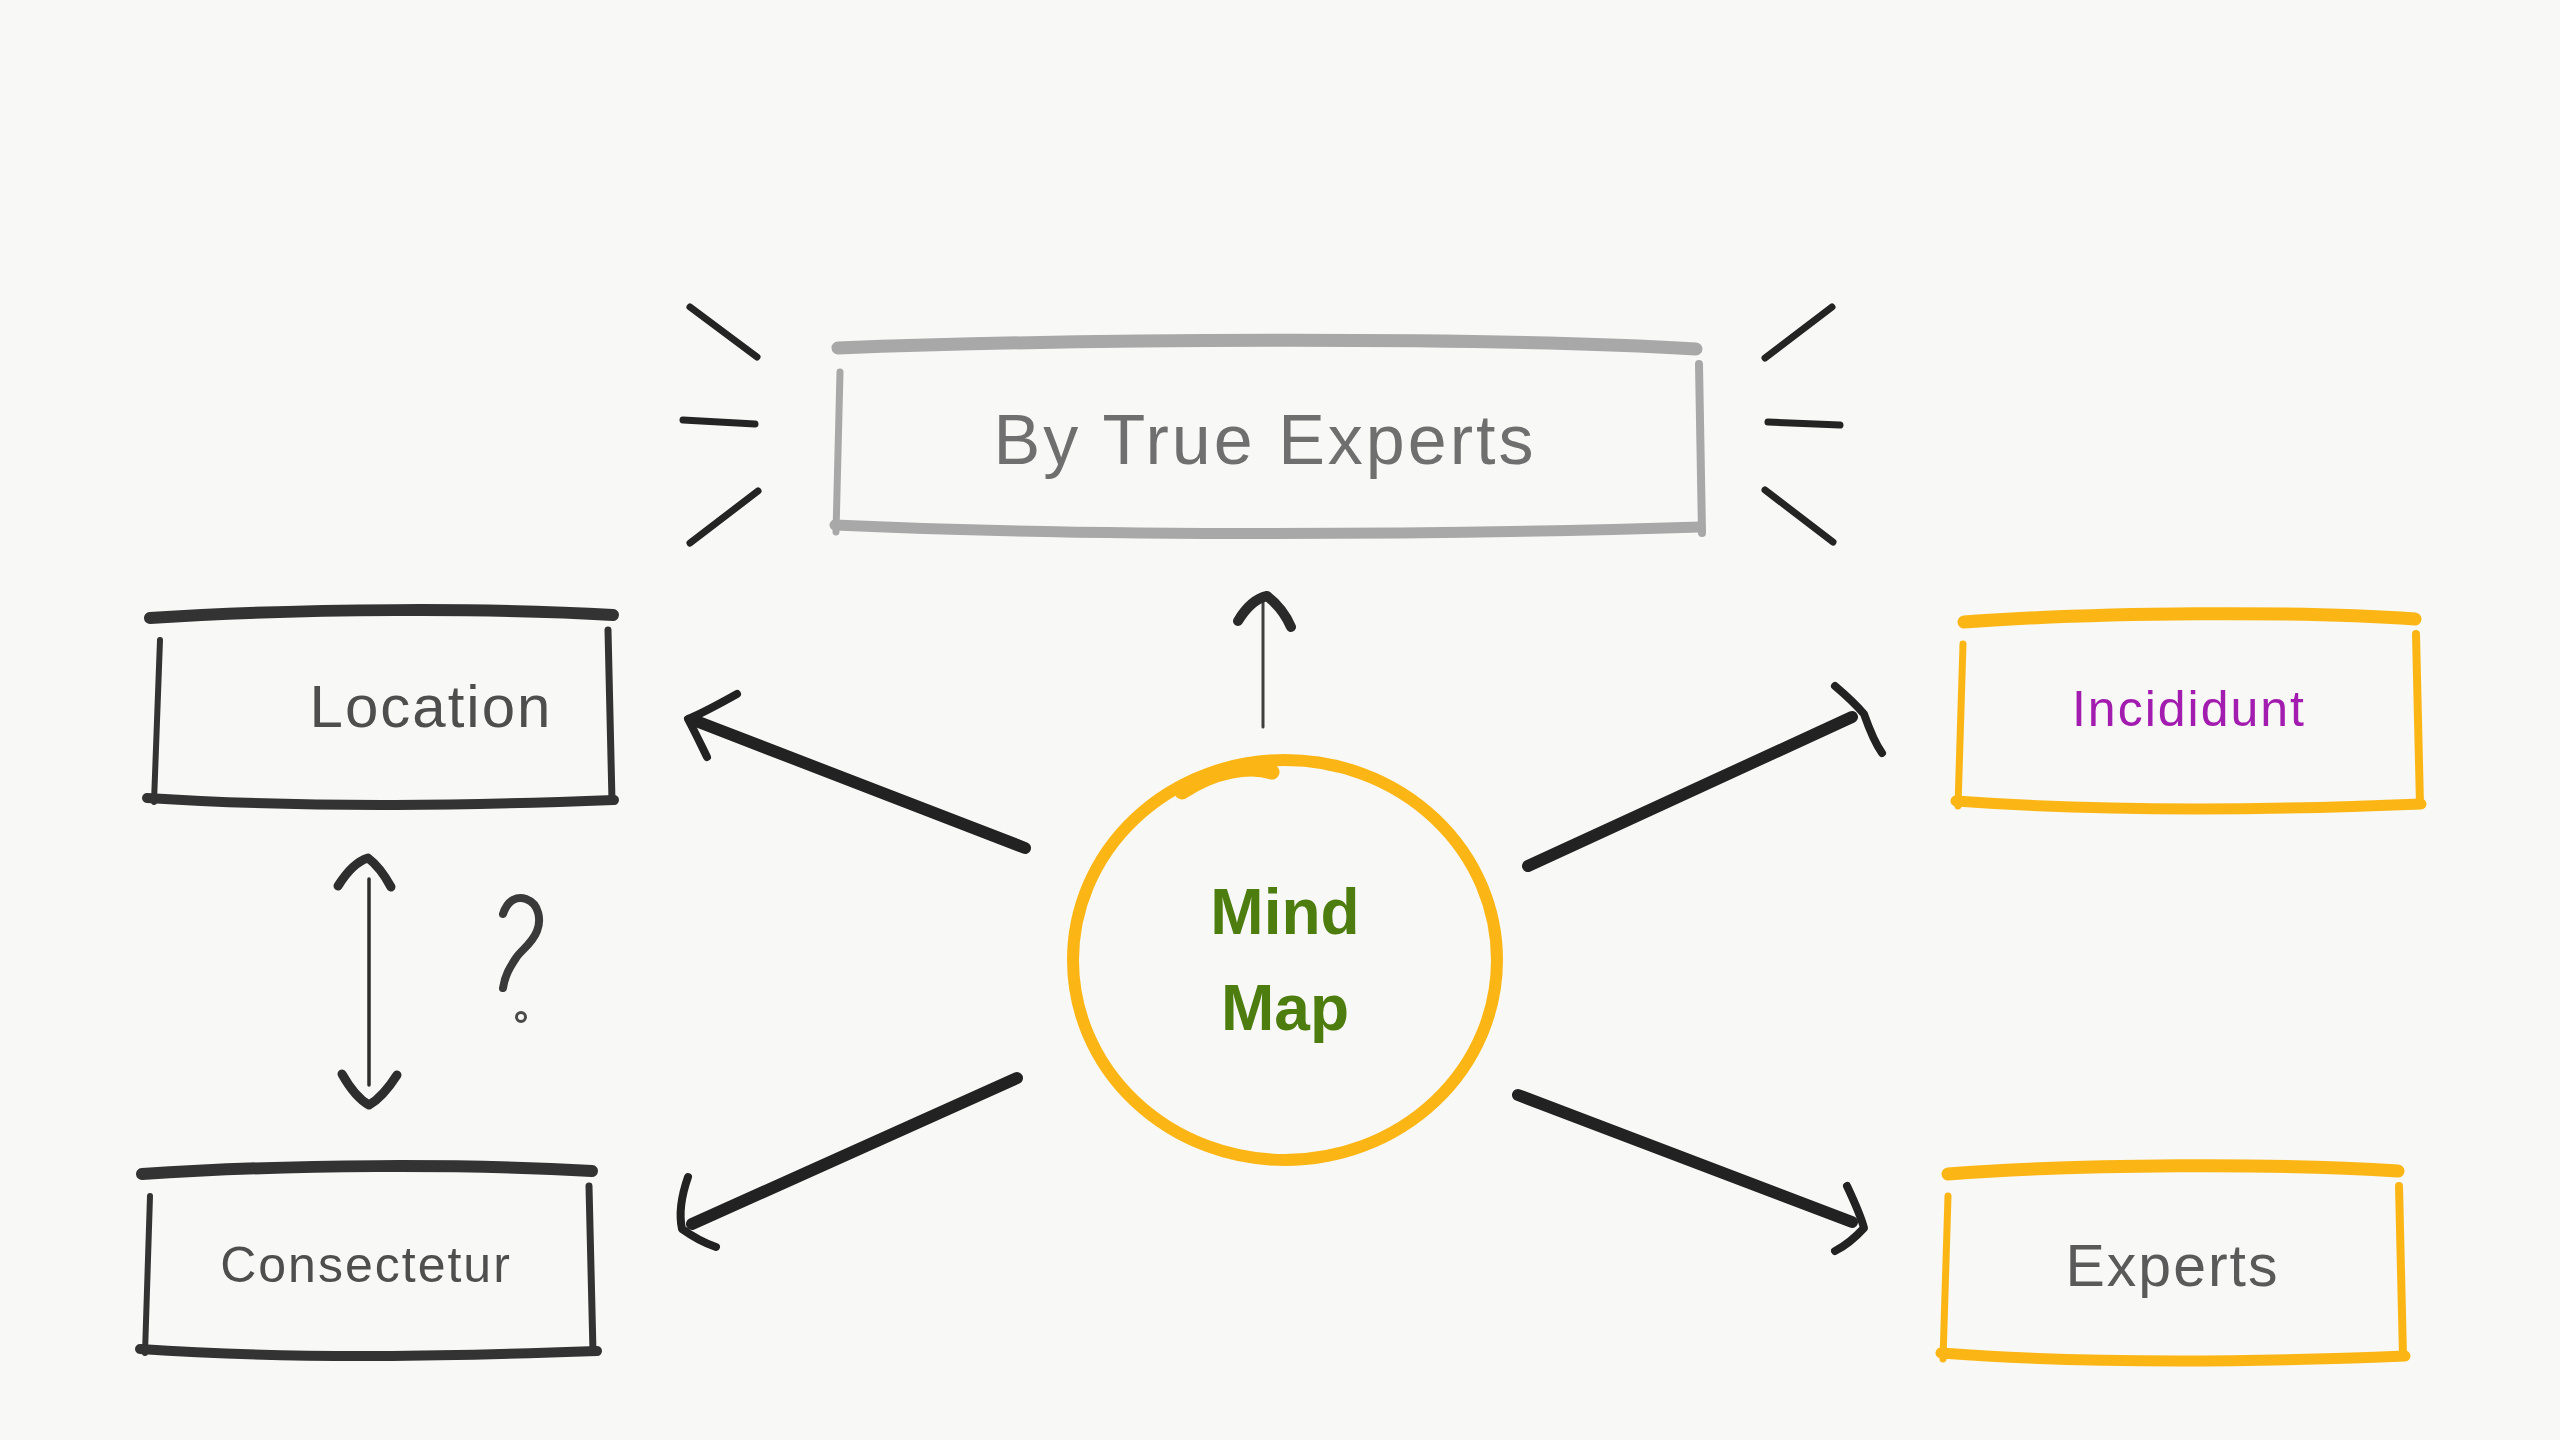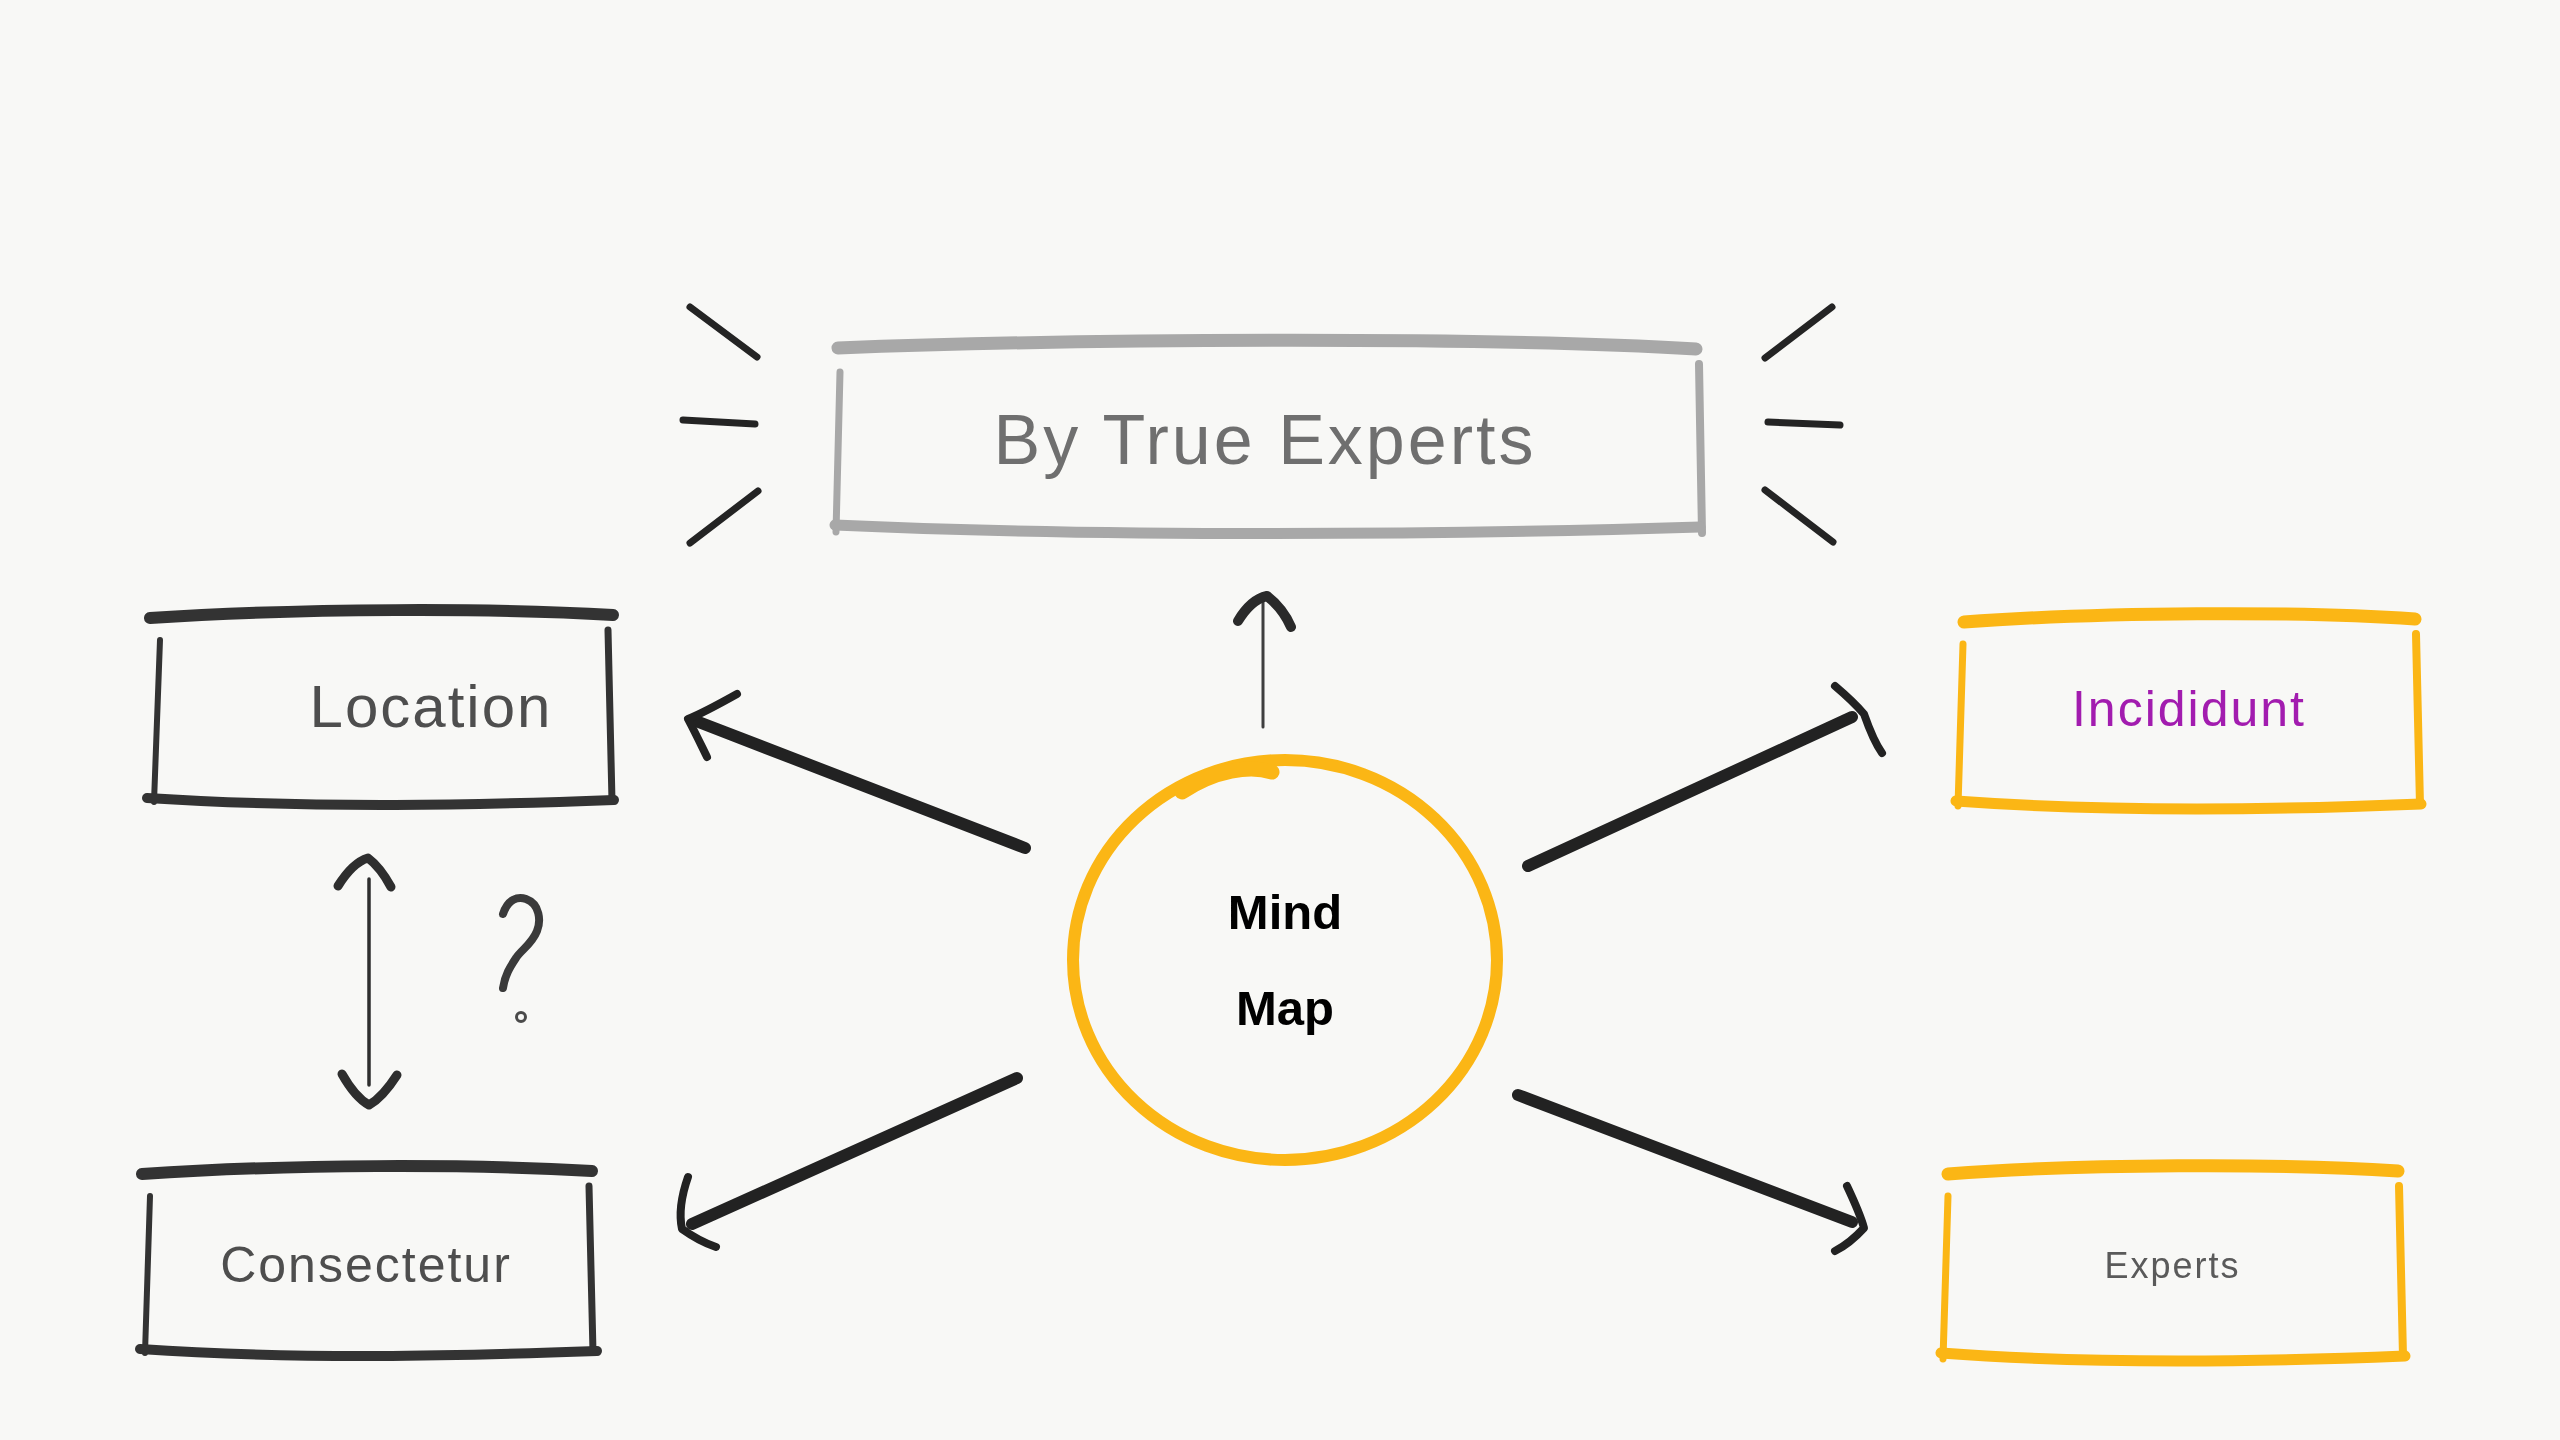--- a/index.html
+++ b/index.html
@@ -46,29 +46,29 @@
   }
   .node-top    { left: 830px;  top: 345px;  width: 870px; height: 190px; }
   .node-top .node-label { font-size: 70px; letter-spacing: 3px; color: #6F6F6F; }
   .node-left-top     { left: 155px;  top: 610px;  width: 456px; height: 192px; margin-left: 48px; }
   .node-left-top .node-label { font-size: 60px; color: #4E4E4E; }
   .node-left-bottom  { left: 137px;  top: 1170px; width: 458px; height: 190px; align-items: center; }
   .node-left-bottom .node-label { font-size: 50px; color: #4E4E4E; }
   .node-right-top    { left: 1958px; top: 612px;  width: 462px; height: 193px; }
   .node-right-top .node-label { font-size: 50px; color: #a21caf; }
   .node-right-bottom { left: 1943px; top: 1172px; width: 459px; height: 188px; }
-  .node-right-bottom .node-label { font-size: 36px; color: #5A5A5A; }
+  .node-right-bottom .node-label { font-size: 59px; color: #5A5A5A; }
   .node-center {
     left: 1075px; top: 760px; width: 420px; height: 400px;
     flex-direction: column;
   }
   .center-line {
-    font-size: 49px;
+    font-size: 64px;
     font-weight: 700;
-    color: #000000;
+    color: #4d7c0f;
     line-height: 96px;
     letter-spacing: 0px;
   }
 </style>
 </head>
 <body>
 
 <div class="stage">
 
 

